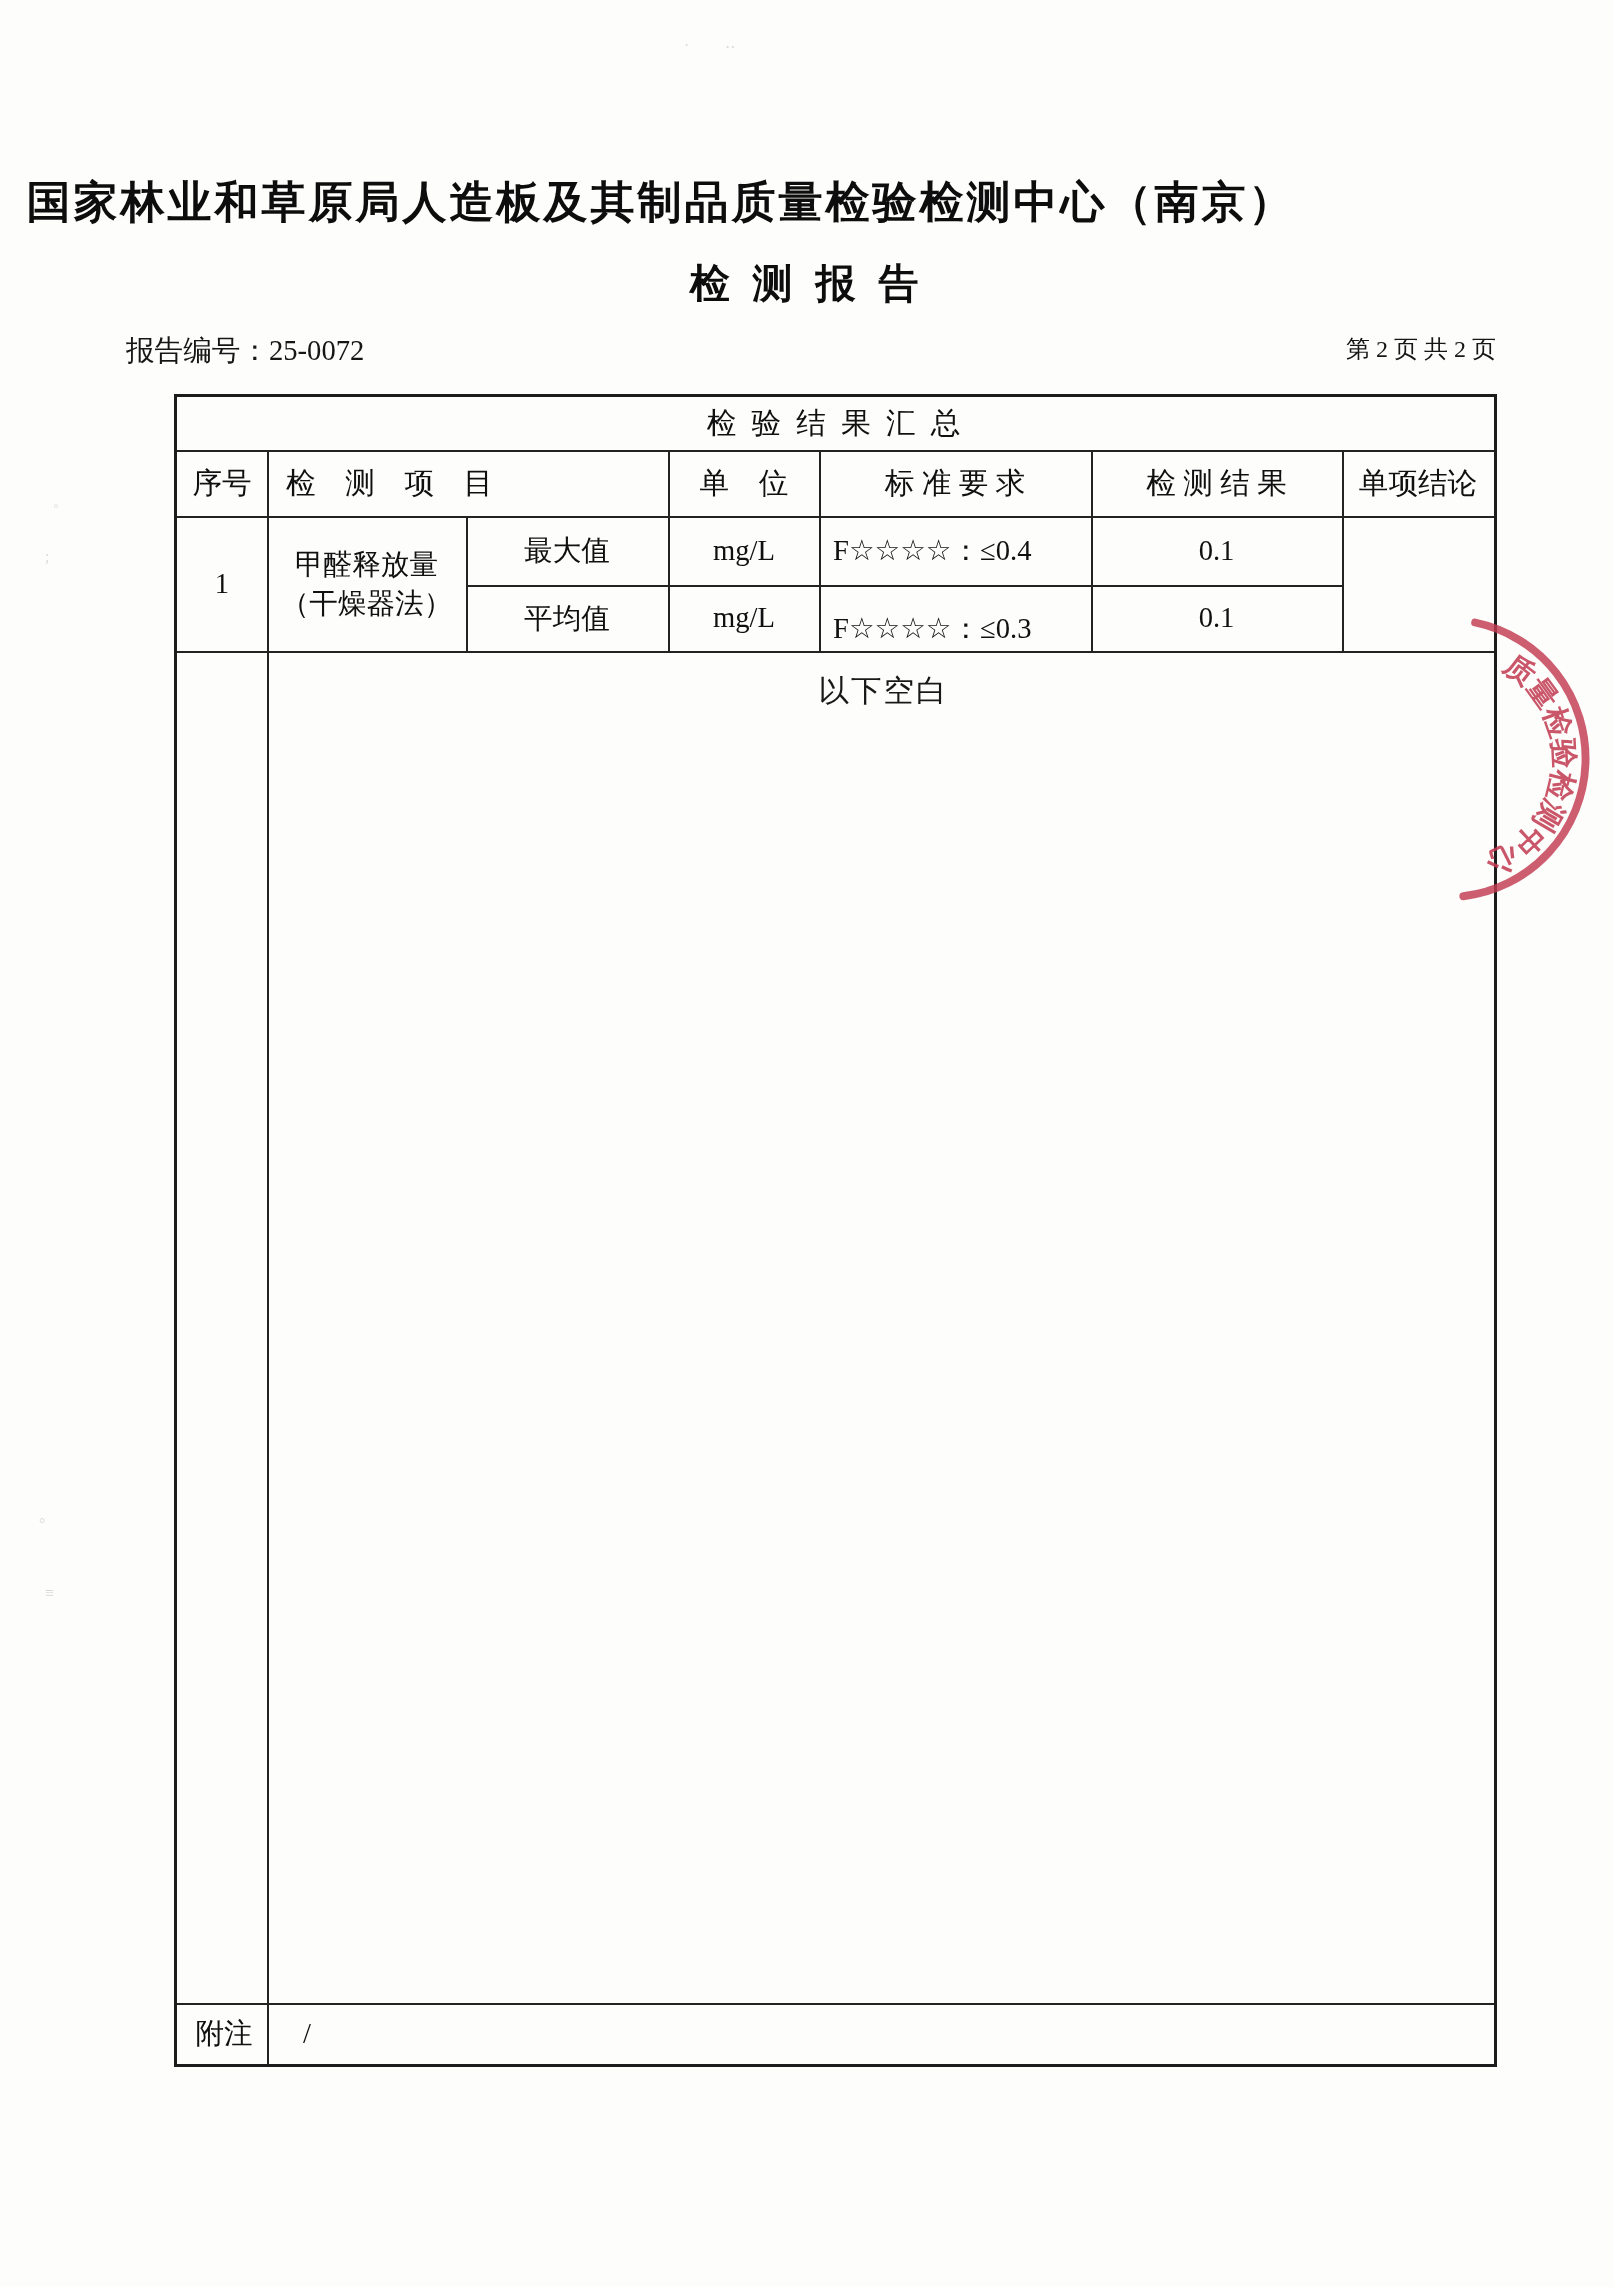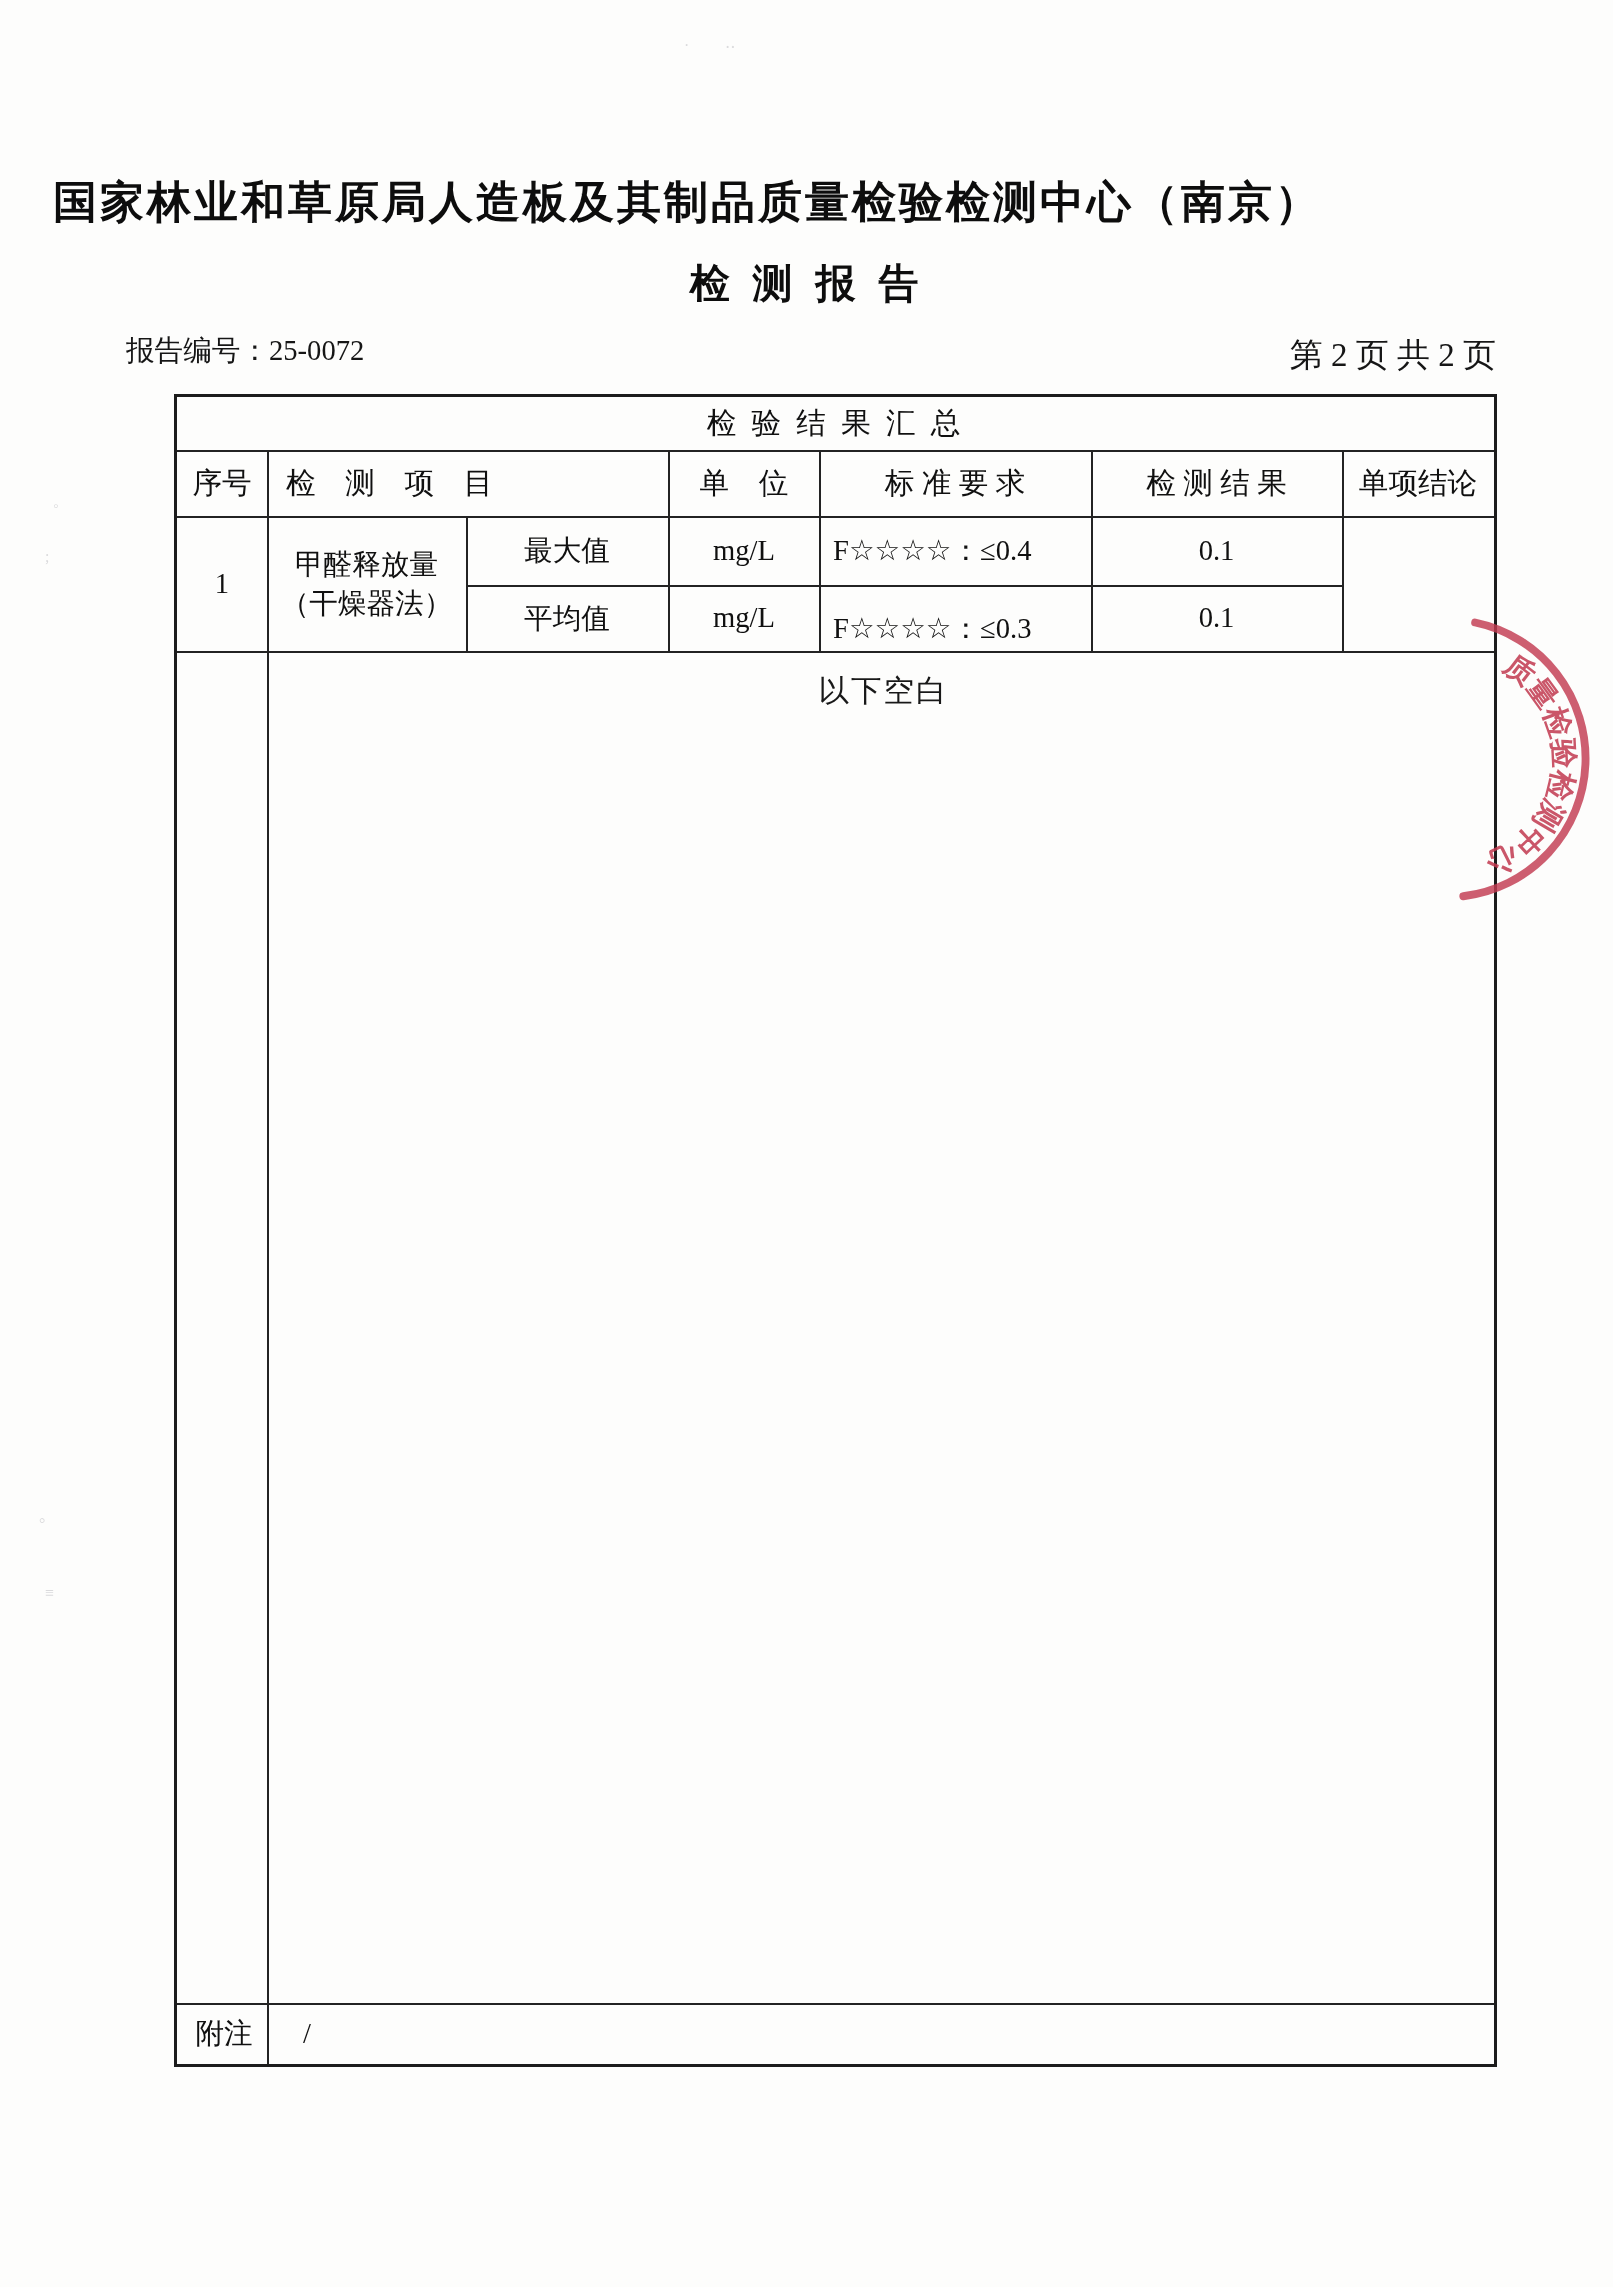--- a/index.html
+++ b/index.html
@@ -5,34 +5,34 @@
   html,body { margin:0; padding:0; background:#e8e8e8; }
   .page {
     position:relative; width:1614px; height:2287px;
     background:#fdfdfc; overflow:hidden;
     font-family:"Liberation Serif","DejaVu Serif",serif;
     color:#141414;
   }
   
   .doc-title {
     position:absolute; left:0; top:173px; width:1322px;
-    text-align:right; font-family:Liberation Serif, serif;
+    text-align:center; font-family:Liberation Serif, serif;
     font-weight:700; font-size:44px; letter-spacing:3px; color:#0d0d0d;
     white-space:nowrap;
   }
   .doc-subtitle {
     position:absolute; left:0; top:256px; width:1614px;
     text-align:center; font-family:"Liberation Sans","DejaVu Sans",sans-serif;
     font-weight:700; font-size:40px; letter-spacing:5.9px; color:#0d0d0d;
   }
   .report-no {
     position:absolute; left:126px; top:331px; font-size:28.6px; color:#161616;
   }
   .page-info {
-    position:absolute; right:118px; top:333px; font-size:33px; color:#161616;
+    position:absolute; right:118px; top:333px; font-size:24px; color:#161616;
   }
   
   .report-table {
     position:absolute; left:174px; top:394px; width:1323px; height:1673px;
     border:3px solid #1c1c1c; box-sizing:border-box;
   }
   .hline { position:absolute; height:2px; background:#232323; }
   .vline { position:absolute; width:2px;  background:#232323; }
   .cell {
     position:absolute; display:flex; align-items:center; justify-content:center;

